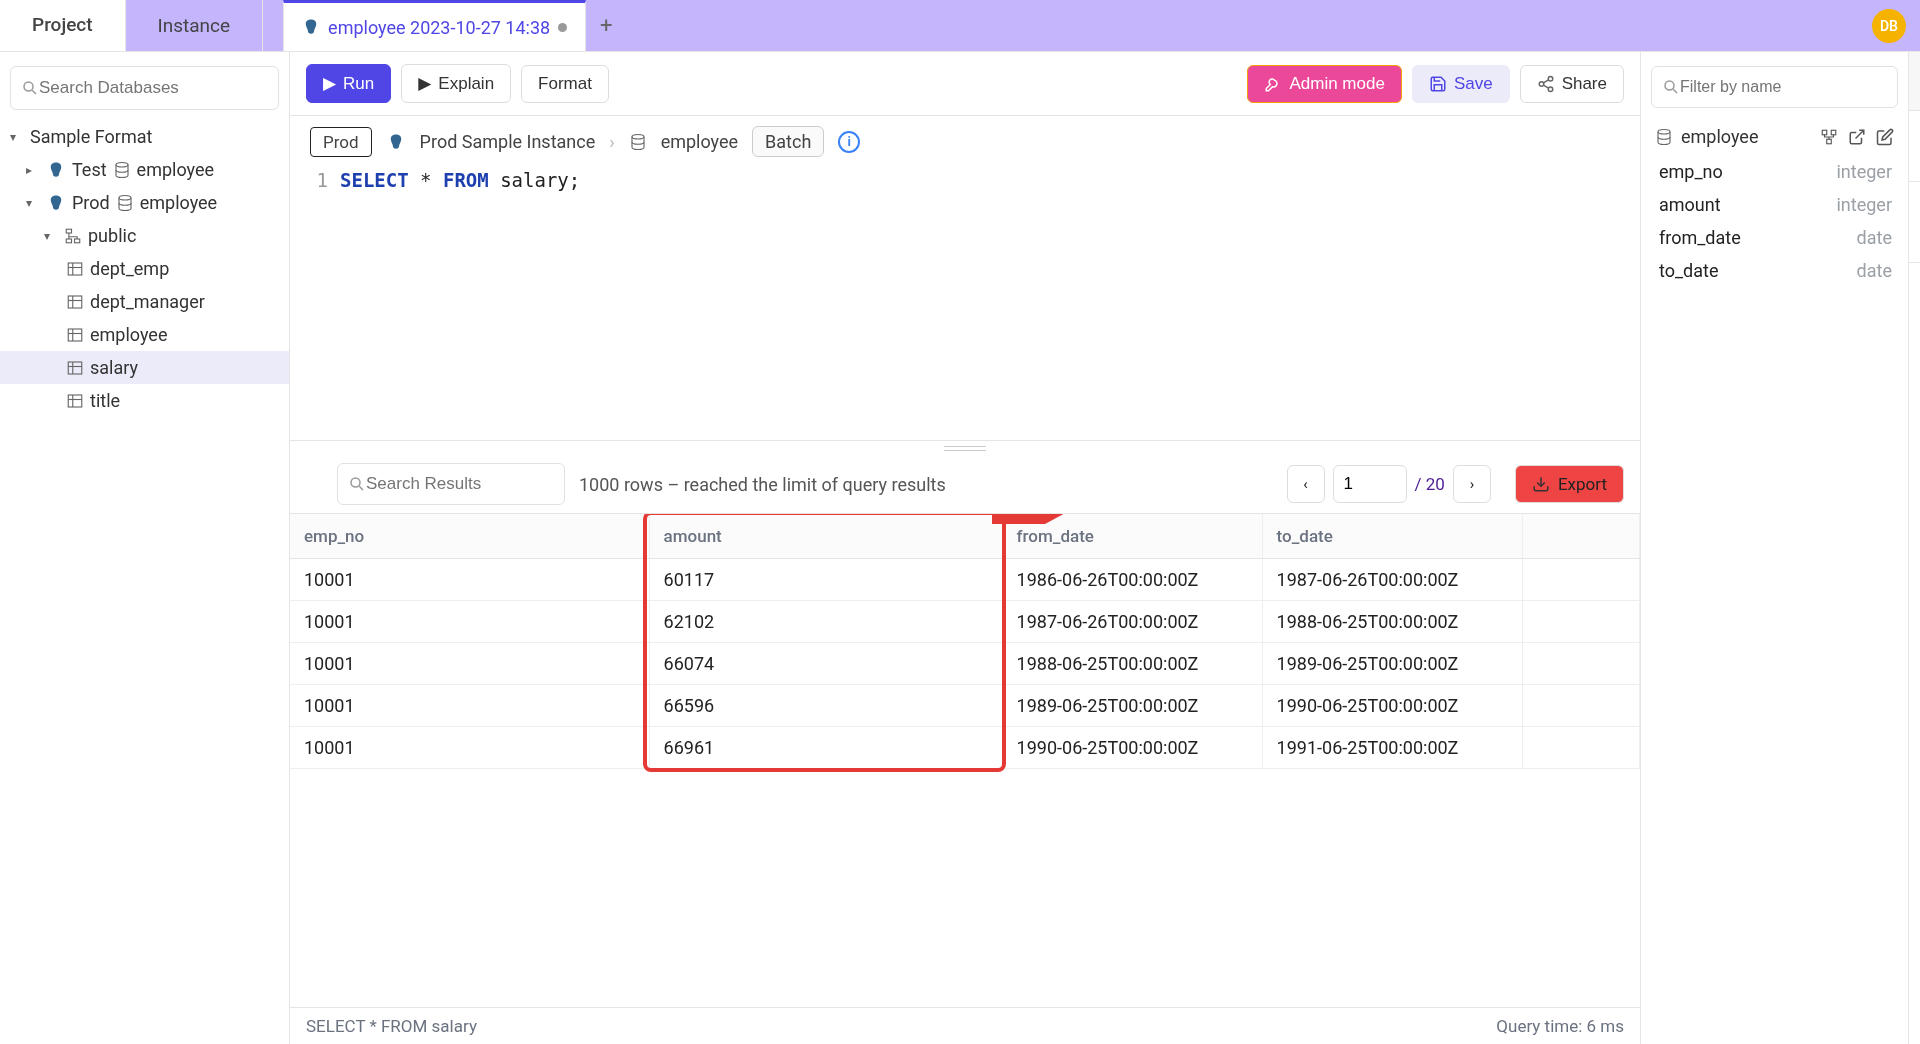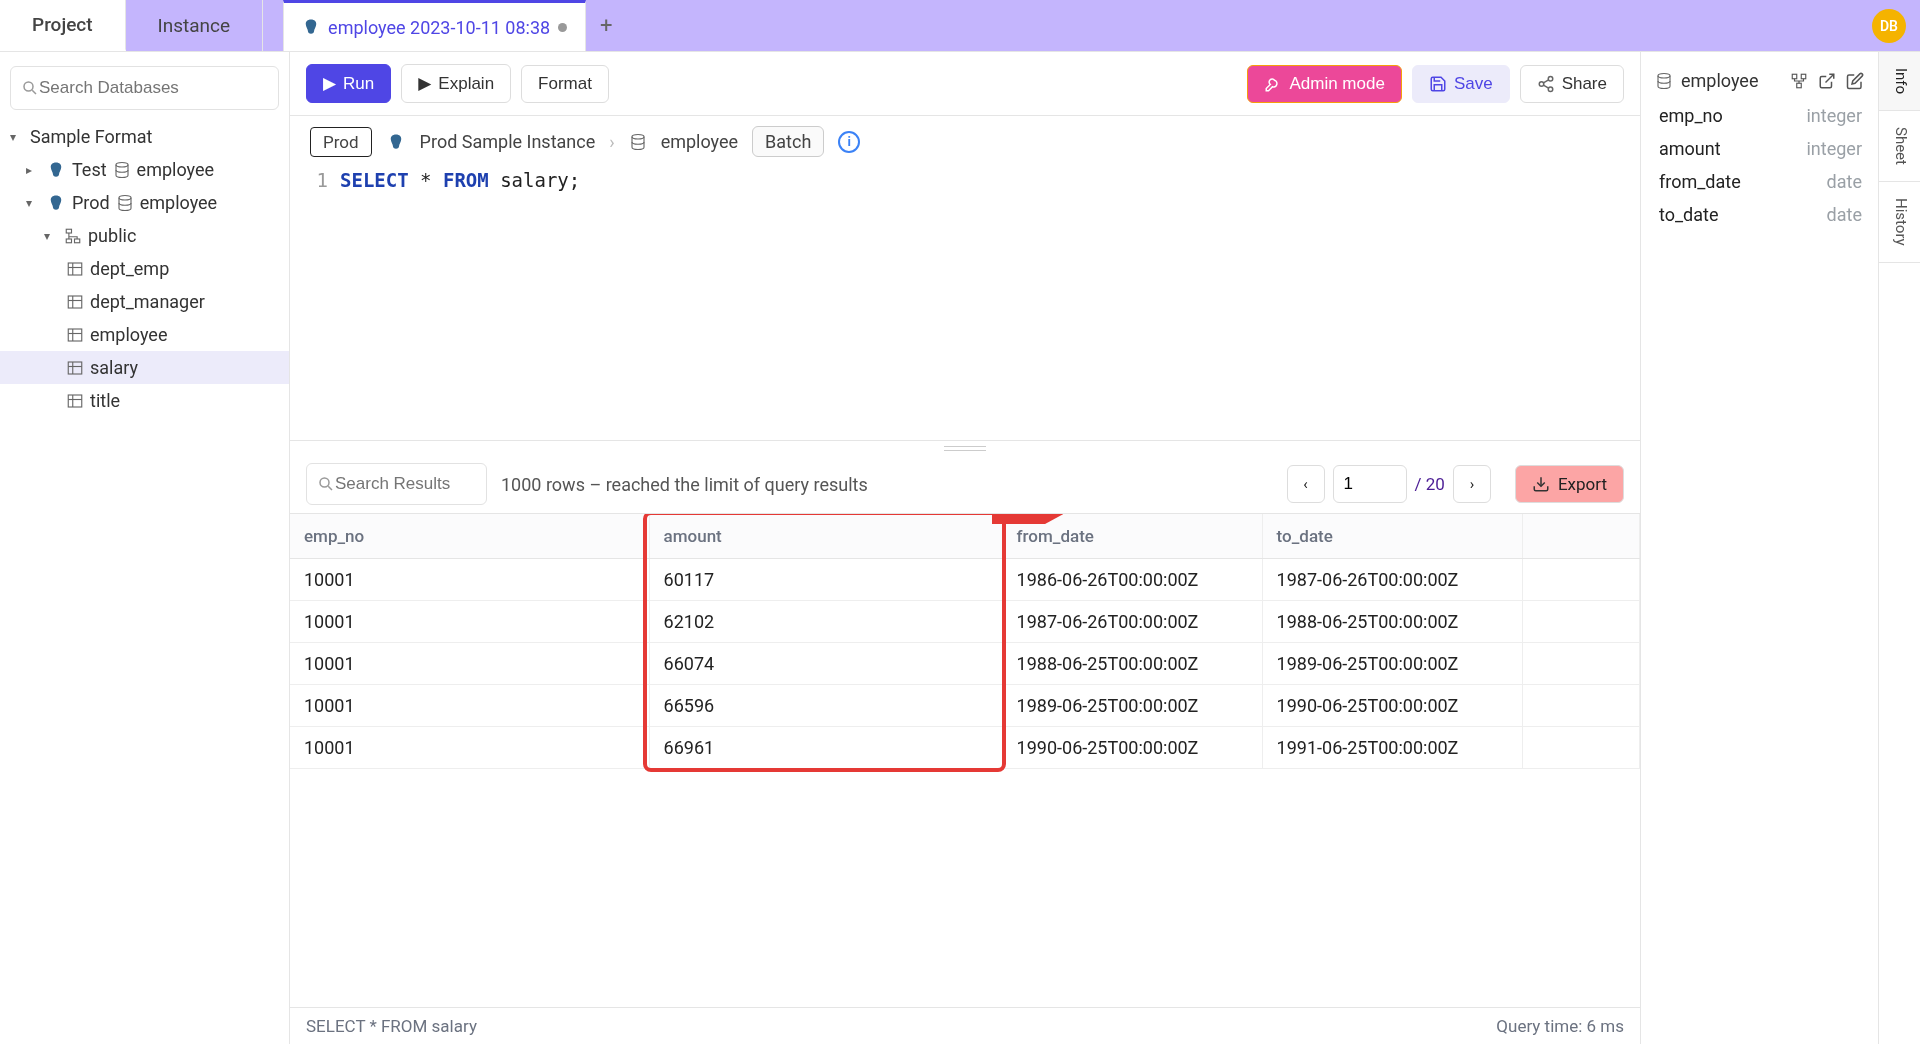--- a/index.html
+++ b/index.html
@@ -52,28 +52,28 @@
 
 .editor { flex:0 0 280px; display:flex; font-family: "SFMono-Regular",Consolas,monospace; font-size:19px; padding:8px 0; border-bottom:1px solid #e5e5e5; position:relative; }
 .gutter { width:50px; text-align:right; color:#999; padding-right:12px; }
 .code { flex:1; }
 .kw { color:#1e40af; font-weight:600; }
 .splitter { height:14px; display:flex; align-items:center; justify-content:center; }
 .splitter .grip { width:42px; height:5px; border-top:1px solid #ccc; border-bottom:1px solid #ccc; }
 
 
 .results-bar { display:flex; align-items:center; gap:14px; padding:8px 16px; }
-.results-search { border:1px solid #e2e2e2; border-radius:6px; height:42px; width:181px; display:flex; align-items:center; padding:0 10px; color:#9a9a9a; }
+.results-search { border:1px solid #e2e2e2; border-radius:6px; height:42px; width:228px; display:flex; align-items:center; padding:0 10px; color:#9a9a9a;margin-left:31px; }
 .results-search input { border:none; outline:none; font-size:17px; flex:1; background:transparent; }
 .status-text { font-size:18px; color:#555; }
 .pager { display:flex; align-items:center; gap:8px; margin-left:auto; }
 .pager .pgbtn { border:1px solid #ddd; border-radius:6px; width:38px; height:38px; display:flex; align-items:center; justify-content:center; cursor:pointer; background:#fff; }
 .pager input { border:1px solid #ddd; border-radius:6px; width:74px; height:38px; text-align:left; padding:0 10px; font-size:17px; }
 .pager .total { font-size:17px; color:#4c1d95; }
-.export-btn { border:1px solid #ddd; border-radius:6px; height:38px; padding:0 16px; display:flex; align-items:center; gap:8px; font-size:17px; cursor:pointer; background:#fca5a5; margin-left:10px; }
+.export-btn { border:1px solid #ddd; border-radius:6px; height:38px; padding:0 16px; display:flex; align-items:center; gap:8px; font-size:17px; cursor:pointer; background:#ef4444; margin-left:10px; }
 
 .results-table-wrap { flex:1; overflow:auto; border-top:1px solid #e5e5e5; position:relative; }
 .results-table { border-collapse:collapse; width:100%; }
 .results-table th { text-align:left; background:#fbfbfc; color:#6b7280; font-weight:500; font-size:17px; padding:12px 14px; border-bottom:1px solid #e5e5e5; border-right:1px solid #eee; }
 .results-table td { padding:10px 14px; font-size:18px; border-bottom:1px solid #eee; border-right:1px solid #eee; color:#222;margin-top:16px; }
 
 .highlight-col { position:absolute; border:4px solid #e53935; border-radius:8px; pointer-events:none; }
 .arrow { position:absolute; pointer-events:none; }
 
 .statusbar { border-top:1px solid #e5e5e5; display:flex; padding:8px 16px; font-size:17px; color:#6b7280; }
@@ -105,21 +105,21 @@
       <div class="main-tab active">Project</div>
       <div class="main-tab">Instance</div>
     </div>
     <div class="file-tab-area">
       <div class="file-tab">
         <span>
           <svg class="icon16" viewBox="0 0 24 24" fill="#336791">
               <path d="M12 2C7 2 5 5 5 8c0 4 3 7 3 10 0 1.5 1.5 3 4 3s4-1.5 4-3c0-3 3-6 3-10 0-3-2-6-7-6z"></path>
             </svg>
         </span>
-        <span>employee 2023-10-11 08:38</span>
+        <span>employee 2023-10-27 14:38</span>
         <span class="dot"></span>
       </div>
       <div class="add-tab">+</div>
     </div>
     <div class="avatar">DB</div>
   </div>
 
   <div class="body">
 
     <div class="sidebar">
@@ -402,20 +402,29 @@
       </div>
 
       <div class="statusbar">
         <span>SELECT * FROM salary</span>
         <span class="right">Query time: 6 ms</span>
       </div>
     </div>
 
     <div class="rightpanel">
       <div class="rightpanel-main">
+        <div class="rp-search">
+          <span>
+              <svg class="icon16" viewBox="0 0 24 24" fill="none" stroke="#999" stroke-width="2">
+                <circle cx="10" cy="10" r="6"></circle>
+                <line x1="15" y1="15" x2="20" y2="20"></line>
+              </svg>
+            </span>
+          <input placeholder="Filter by name" style="">
+        </div>
         <div class="rp-row">
           <span class="db-icon">
               <svg class="icon16" viewBox="0 0 24 24" fill="none" stroke="#666" stroke-width="1.5">
                 <ellipse cx="12" cy="5" rx="8" ry="3"></ellipse>
                 <path d="M4 5v14c0 1.7 3.6 3 8 3s8-1.3 8-3V5"></path>
                 <path d="M4 12c0 1.7 3.6 3 8 3s8-1.3 8-3"></path>
               </svg>
             </span>
           <span>employee</span>
           <span class="icons">

